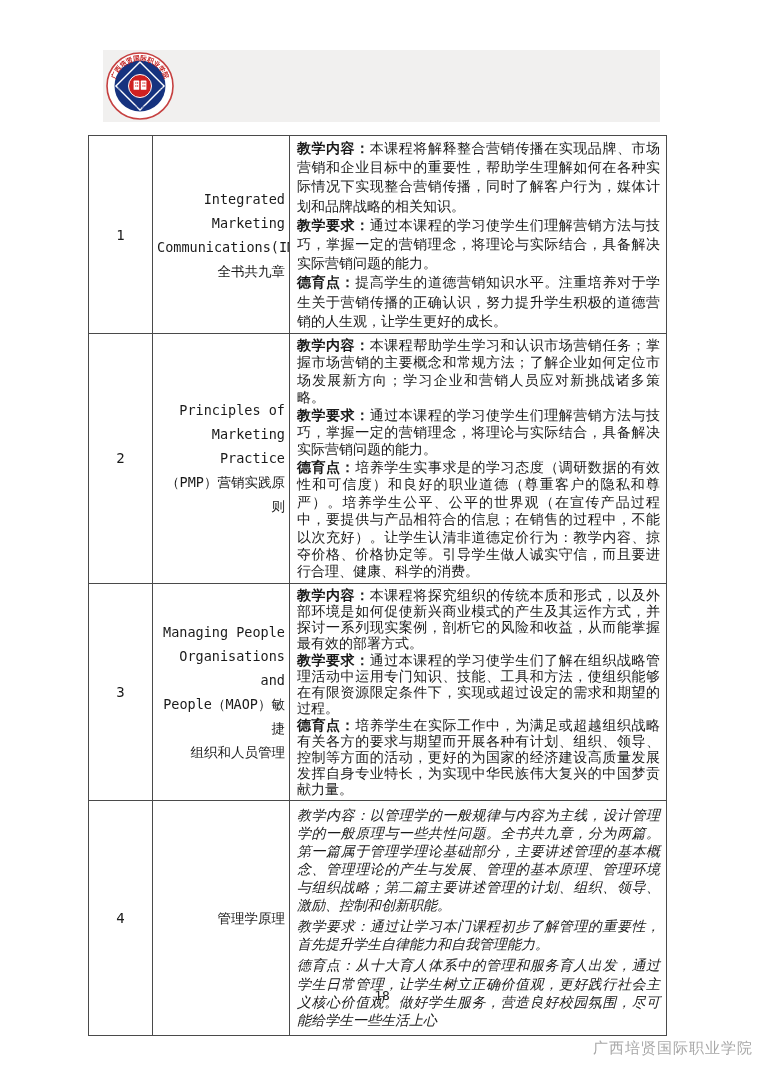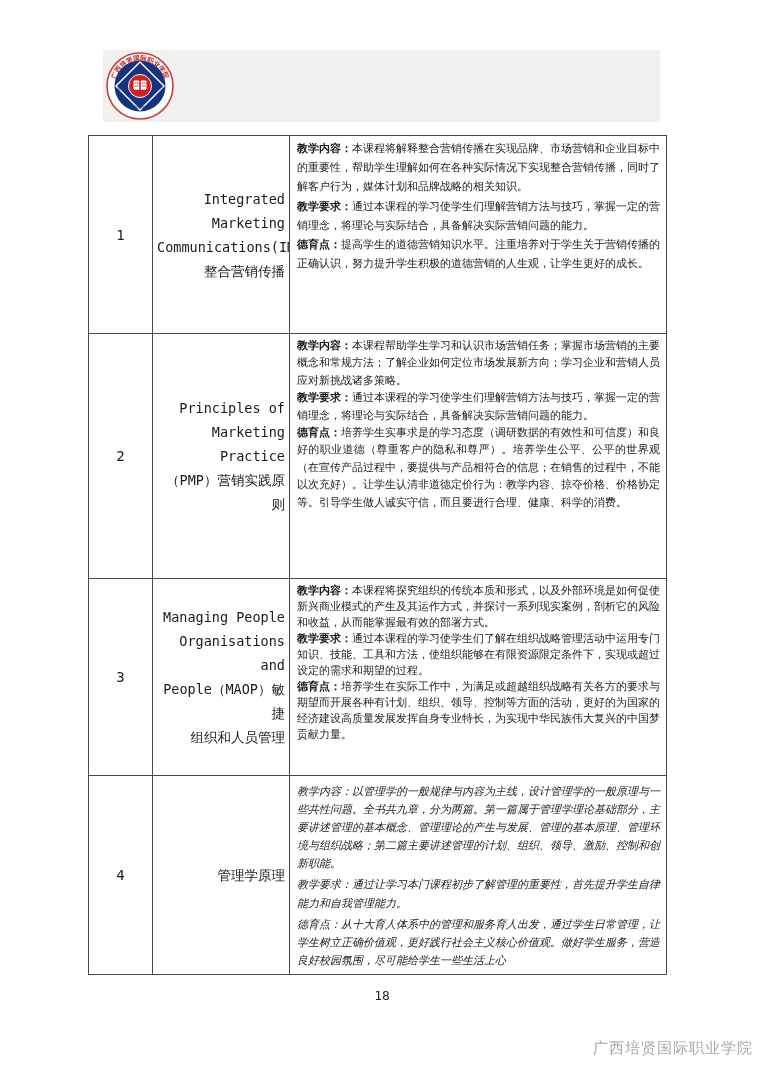--- a/index.html
+++ b/index.html
@@ -28,21 +28,21 @@
     position:absolute; left:88px; top:135px; width:578px;
     border-collapse:collapse; table-layout:fixed;
   }
   td { border:1px solid #4a4a4a; vertical-align:middle; overflow:hidden; }
   td.num { text-align:center; font-size:14px; font-family:"DejaVu Sans Mono", monospace; }
   td.course {
     text-align:right; font-size:13.5px; line-height:24px; padding:0 4px;
     font-family:"DejaVu Sans Mono","Liberation Serif", monospace;
   }
   td.desc {
-    vertical-align:top; padding:3px 6px 2px 7px; font-size:11px;
+    vertical-align:top; padding:3px 6px 2px 7px; font-size:14px;
     text-align:justify; text-justify:inter-ideograph;
   }
   .desc p { margin:0; }
   .lbl { font-weight:bold; font-family:"Liberation Sans","Liberation Serif", sans-serif; }
   tr.r0 { height:198px; } .r0 td.desc p { line-height:19.2px; }
   tr.r1 { height:245px; } .r1 td.desc p { line-height:17.4px; }
   tr.r2 { height:197px; } .r2 td.desc p { line-height:16px; }
   tr.r3 { height:199px; } .r3 td.desc p { line-height:18.1px; margin:3px 0;font-style:italic; }
   .r3 .lbl { font-weight:normal; font-family:"Liberation Serif", serif; }
   
@@ -92,21 +92,21 @@
       <col style="width:377px">
     </colgroup>
 
   <tbody>
       <tr class="r0">
     <td class="num">1</td>
     <td class="course">
       <div>Integrated</div>
       <div>Marketing</div>
       <div>Communications(IMC)</div>
-      <div>整合营销传播</div>
+      <div>全书共九章</div>
     </td>
     <td class="desc">
       <p><span class="lbl">教学内容：</span><span>本课程将解释整合营销传播在实现品牌、市场营销和企业目标中的重要性，帮助学生理解如何在各种实际情况下实现整合营销传播，同时了解客户行为，媒体计划和品牌战略的相关知识。</span></p>
       <p><span class="lbl">教学要求：</span><span>通过本课程的学习使学生们理解营销方法与技巧，掌握一定的营销理念，将理论与实际结合，具备解决实际营销问题的能力。</span></p>
       <p><span class="lbl">德育点：</span><span>提高学生的道德营销知识水平。注重培养对于学生关于营销传播的正确认识，努力提升学生积极的道德营销的人生观，让学生更好的成长。</span></p>
     </td>
   </tr>
 
   <tr class="r1">
     <td class="num">2</td>

